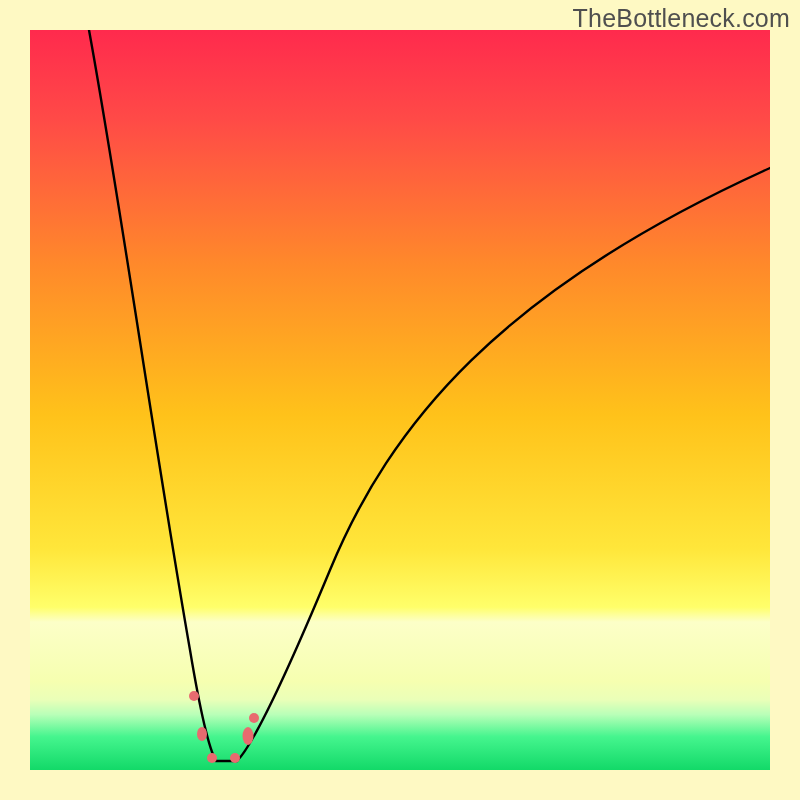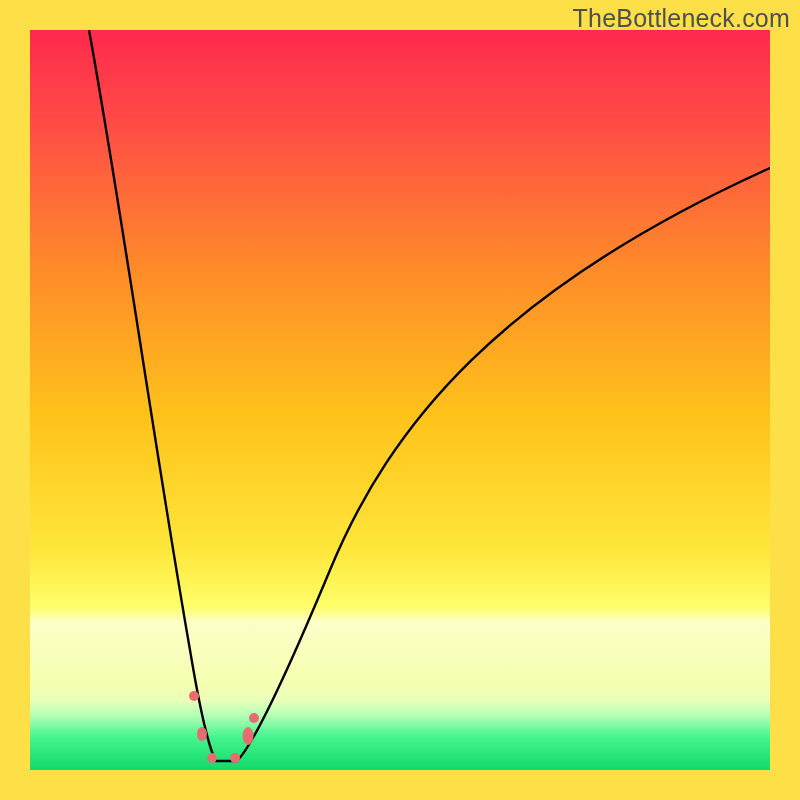--- a/index.html
+++ b/index.html
@@ -8,21 +8,21 @@
     width: 800px;
     height: 800px;
     overflow: hidden;
     background: #000;
     font-family: Arial, Helvetica, sans-serif;
   }
   .frame {
     position: absolute;
     left: 0; top: 0;
     width: 800px; height: 800px;
-    background: #fde047;
+    background: #fef9c3;
   }
   .plot {
     position: absolute;
     left: 30px;
     top: 30px;
     width: 740px;
     height: 740px;
   }
   .watermark {
     position: absolute;

